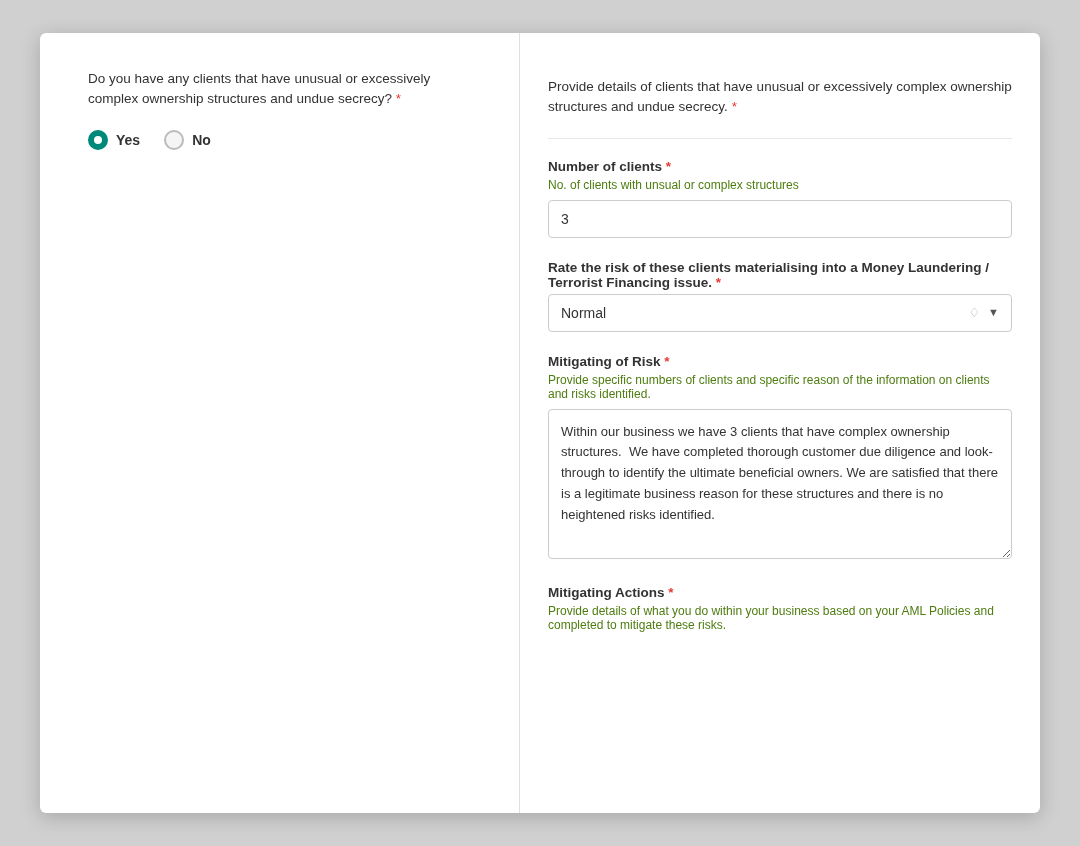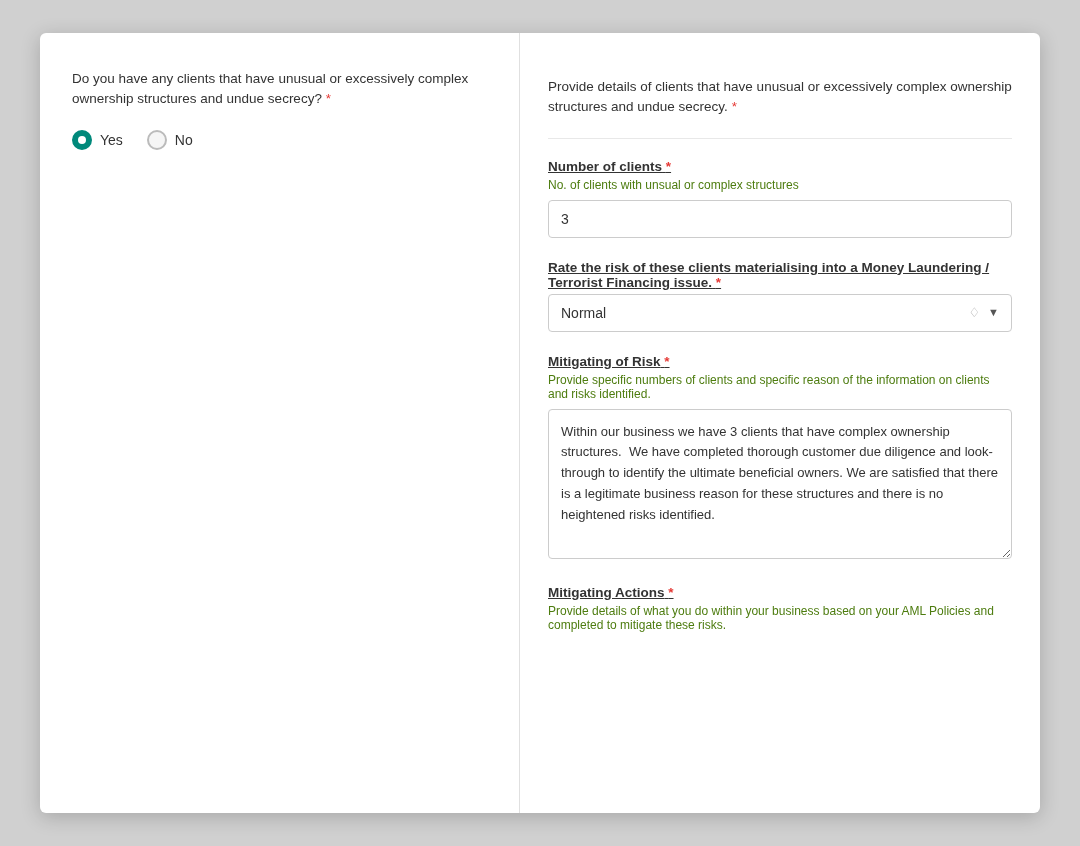--- a/index.html
+++ b/index.html
@@ -22,21 +22,21 @@
       border-radius: 6px;
       box-shadow: 0 4px 20px rgba(0,0,0,0.2);
       width: 1000px;
       min-height: 780px;
       display: flex;
       overflow: hidden;
     }
 
     .left-panel {
       flex: 0 0 48%;
-      padding: 36px 32px;
+      padding: 36px 48px;
       border-right: 1px solid #e0e0e0;
     }
 
     .right-panel {
       flex: 1;
       padding: 24px 28px;
       overflow-y: auto;
       margin-top: 20px;
     }
 
@@ -48,20 +48,21 @@
     }
 
     .required-star {
       color: #e53935;
     }
 
     .radio-group {
       display: flex;
       gap: 24px;
       align-items: center;
+      font-weight: bold;
     }
 
     .radio-label {
       display: flex;
       align-items: center;
       gap: 8px;
       cursor: pointer;
       font-size: 14px;
       color: #333;
     }
@@ -97,21 +98,20 @@
 
     .field-group {
       margin-bottom: 22px;
     }
 
     .field-label {
       font-size: 13.5px;
       font-weight: 600;
       color: #333;
       margin-bottom: 4px;
-      text-decoration: underline;
     }
 
     .field-hint {
       font-size: 12px;
       color: #4d7c0f;
       margin-bottom: 8px;
     }
 
     .text-input {
       width: 100%;

